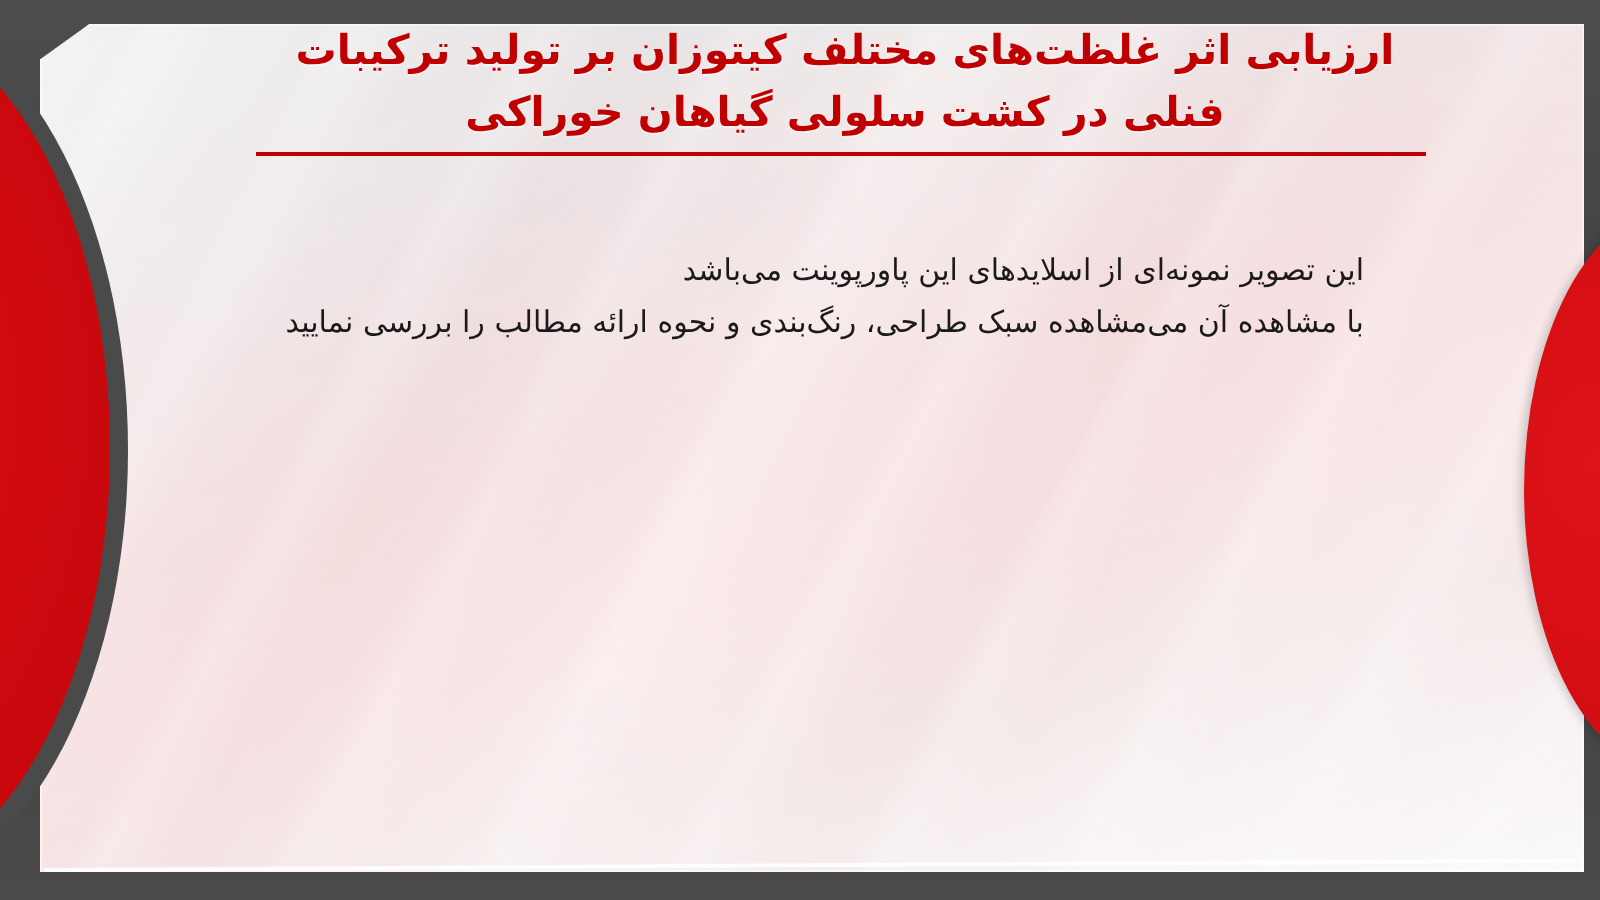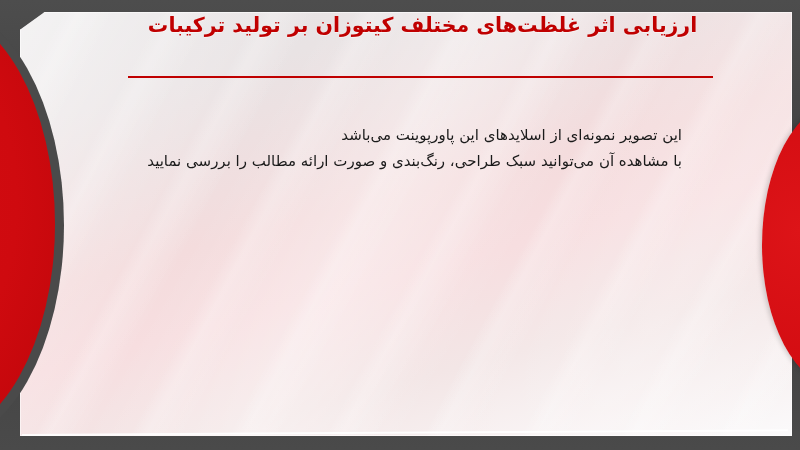--- a/index.html
+++ b/index.html
@@ -158,21 +158,22 @@
   <div class="panel-sheen"></div>
   <div class="panel-bottom-edge"></div>
 
   <div class="left-ellipse-outline"></div>
   <div class="left-ellipse"></div>
 
   <div class="right-ellipse"></div>
 
   <div class="title-block">
     <div class="title-line">ارزیابی اثر غلظت‌های مختلف کیتوزان بر تولید ترکیبات</div>
+    <div class="title-line">فنلی در کشت سلولی گیاهان خوراکی</div>
   </div>
   <div class="title-rule"></div>
 
   <div class="body-block">
     <div class="body-line">این تصویر نمونه‌ای از اسلایدهای این پاورپوینت می‌باشد</div>
-    <div class="body-line">با مشاهده آن می‌توانید سبک طراحی، رنگ‌بندی و صورت ارائه مطالب را بررسی نمایید</div>
+    <div class="body-line">با مشاهده آن می‌مشاهده سبک طراحی، رنگ‌بندی و نحوه ارائه مطالب را بررسی نمایید</div>
   </div>
 
 </div>
 
 </body></html>

